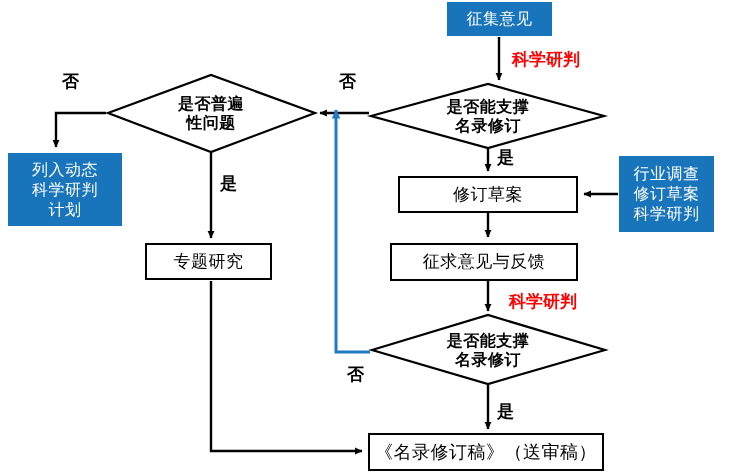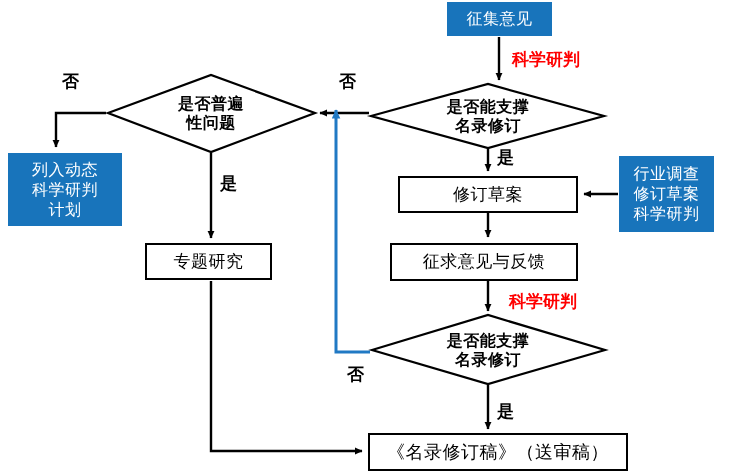--- a/index.html
+++ b/index.html
@@ -173,17 +173,17 @@
 
   <div class="dia-label" style="left:408px; top:322px; width:160px; height:56px;">
     <span class="lrow">是否能支撑</span>
     <span class="lrow">名录修订</span>
   </div>
 
   <div class="edge-label" style="left:347px; top:363px;">否</div>
 
   <div class="edge-label" style="left:497px; top:400px;">是</div>
 
-  <div class="node proc" style="left:368px; top:433px; width:260px; height:38px; font-size:18px;">
+  <div class="node proc" style="left:368px; top:433px; width:236px; height:38px; font-size:18px;">
     <span>《名录修订稿》（送审稿）</span>
   </div>
 
 </div>
 
 </body></html>

